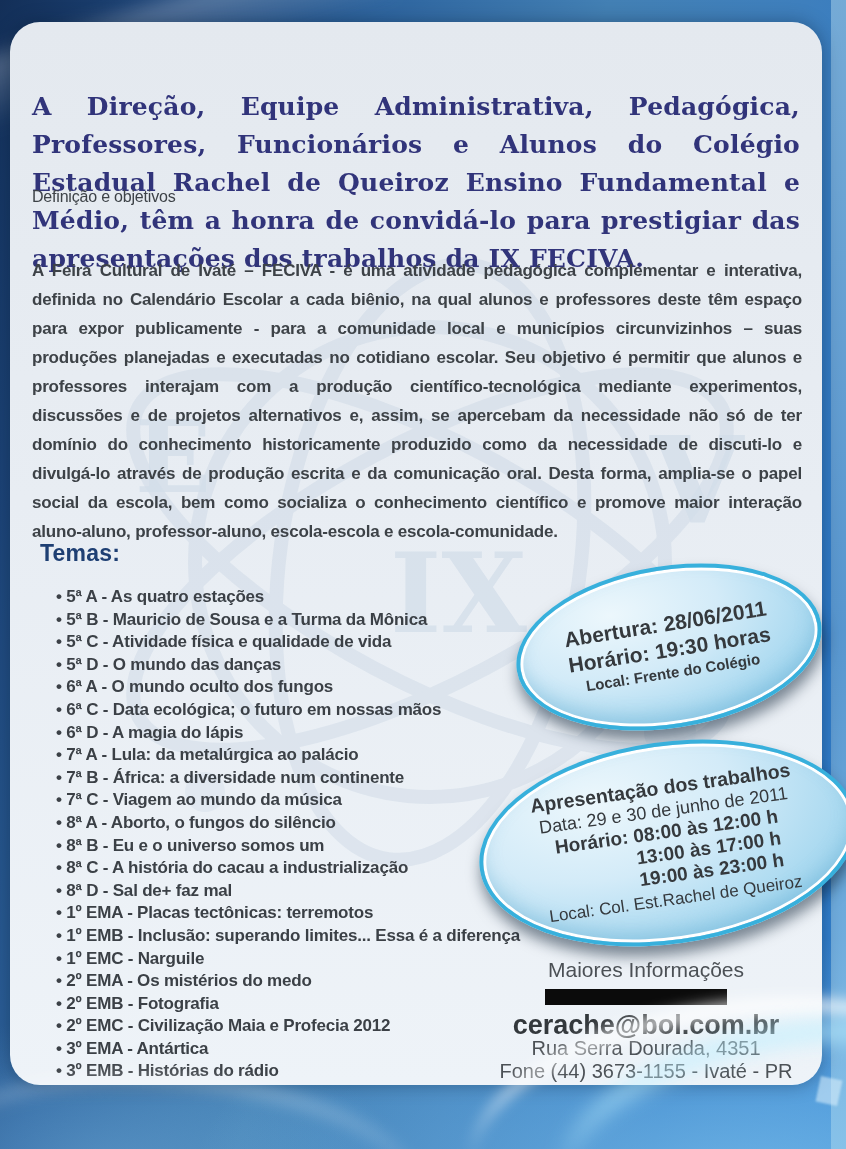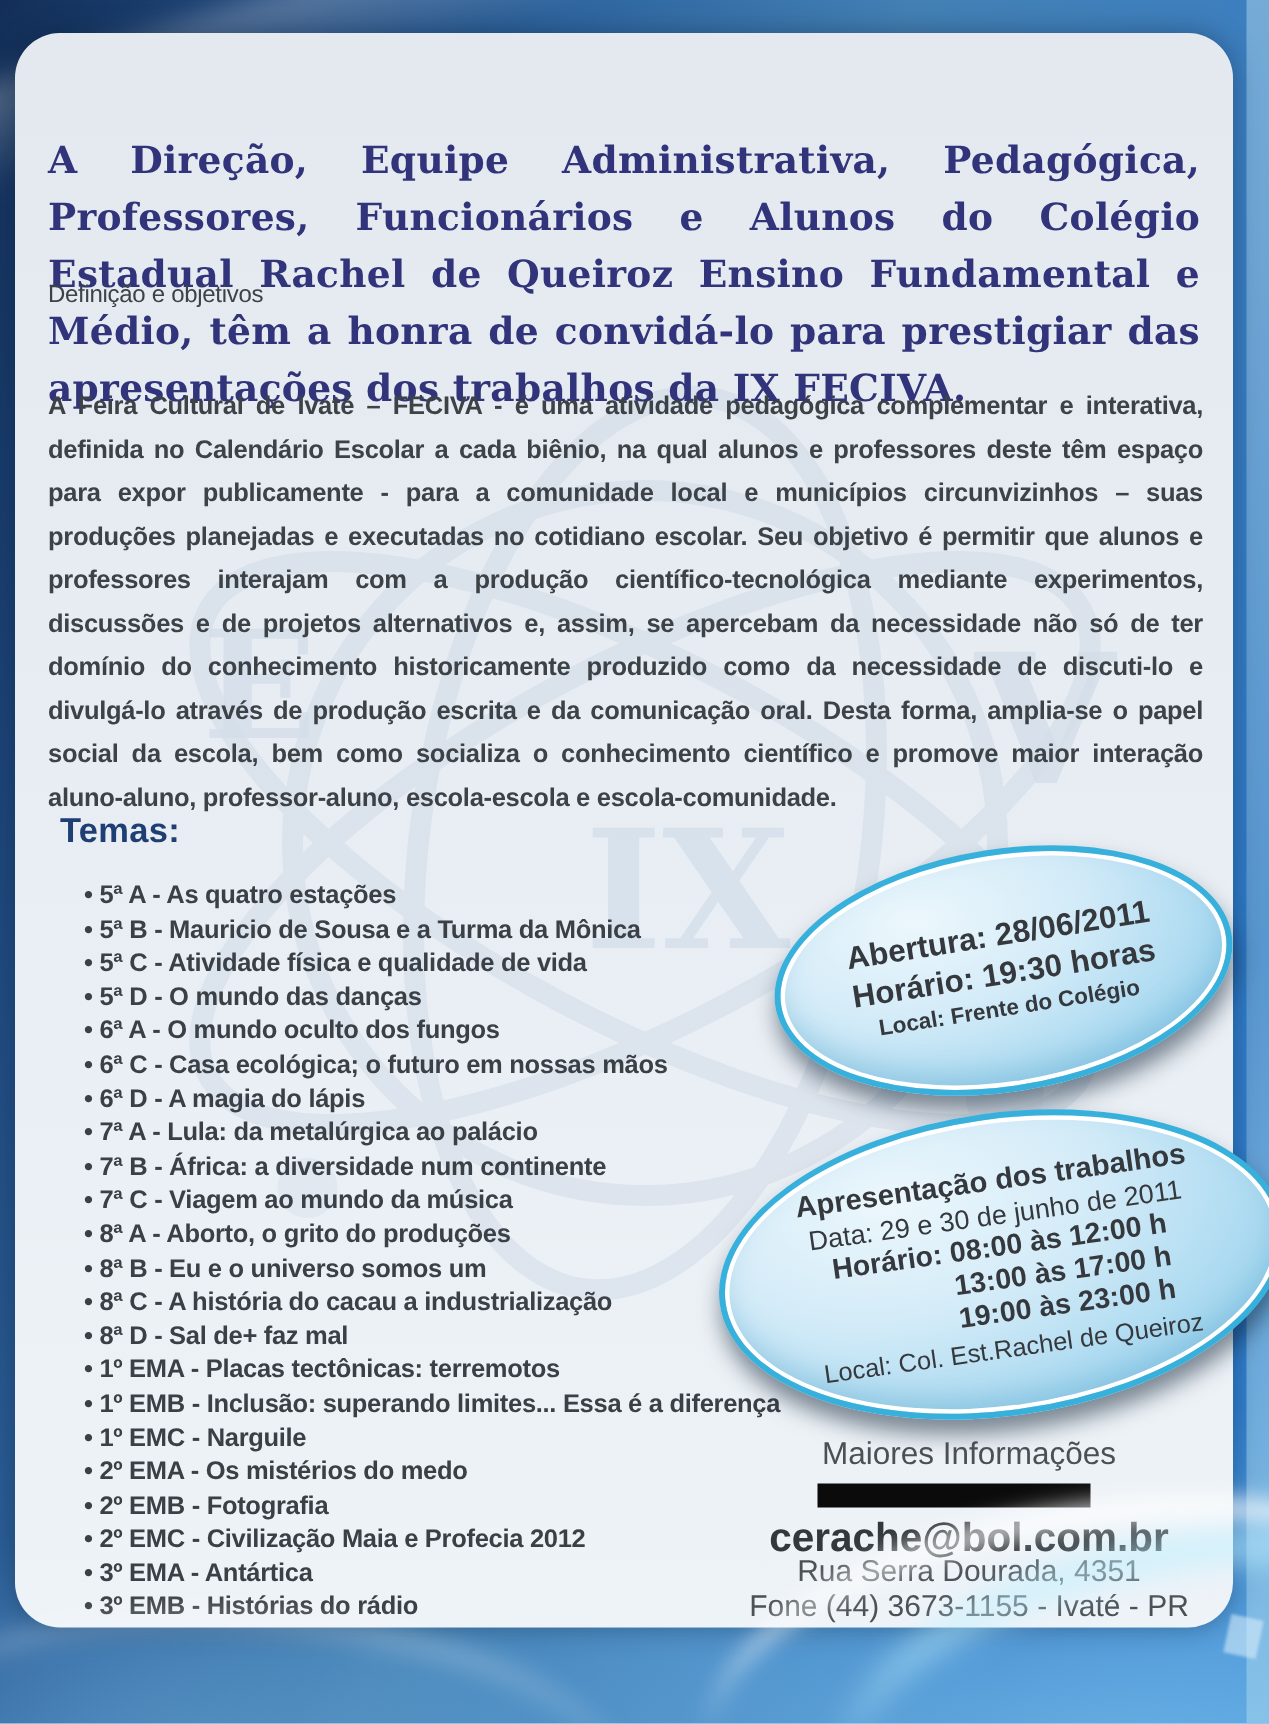--- a/index.html
+++ b/index.html
@@ -117,26 +117,26 @@
   <div class="def-title">Definição e objetivos</div>
   <div class="def-body">A Feira Cultural de Ivaté – FECIVA - é uma atividade pedagógica complementar e interativa, definida no Calendário Escolar a cada biênio, na qual alunos e professores deste  têm espaço para expor publicamente - para a comunidade local e municípios circunvizinhos – suas produções planejadas e executadas no cotidiano escolar. Seu objetivo é permitir que alunos e professores interajam com a produção científico-tecnológica mediante experimentos, discussões e de projetos alternativos e, assim, se apercebam da necessidade não só de ter domínio do conhecimento historicamente produzido como da necessidade de discuti-lo e divulgá-lo através de produção escrita e da comunicação oral. Desta forma, amplia-se o papel social da escola, bem como socializa o conhecimento científico e promove maior interação aluno-aluno, professor-aluno, escola-escola e escola-comunidade.</div>
 
   <div class="themes-title">Temas:</div>
   <ul class="themes-list">
     <li>5ª A - As quatro estações</li>
     <li>5ª B - Mauricio de Sousa e a Turma da Mônica</li>
     <li>5ª C - Atividade física e qualidade de vida</li>
     <li>5ª D - O  mundo das danças</li>
     <li>6ª A - O mundo oculto dos fungos</li>
-    <li>6ª C - Casa ecológica; o futuro em nossas mãos</li>
+    <li>6ª C - Data ecológica; o futuro em nossas mãos</li>
     <li>6ª D - A magia do lápis</li>
     <li>7ª A - Lula: da metalúrgica ao palácio</li>
     <li>7ª B - África: a diversidade num continente</li>
     <li>7ª C - Viagem ao mundo da música</li>
-    <li>8ª A - Aborto, o grito do produções</li>
+    <li>8ª A - Aborto, o fungos do silêncio</li>
     <li>8ª B - Eu e o universo somos um</li>
     <li>8ª C - A história do cacau a industrialização</li>
     <li>8ª D - Sal  de+  faz mal</li>
     <li>1º EMA - Placas tectônicas: terremotos</li>
     <li>1º EMB - Inclusão: superando limites... Essa é a diferença</li>
     <li>1º EMC - Narguile</li>
     <li>2º EMA - Os mistérios do medo</li>
     <li>2º EMB - Fotografia</li>
     <li>2º EMC - Civilização Maia e Profecia 2012</li>
     <li>3º EMA - Antártica</li>

